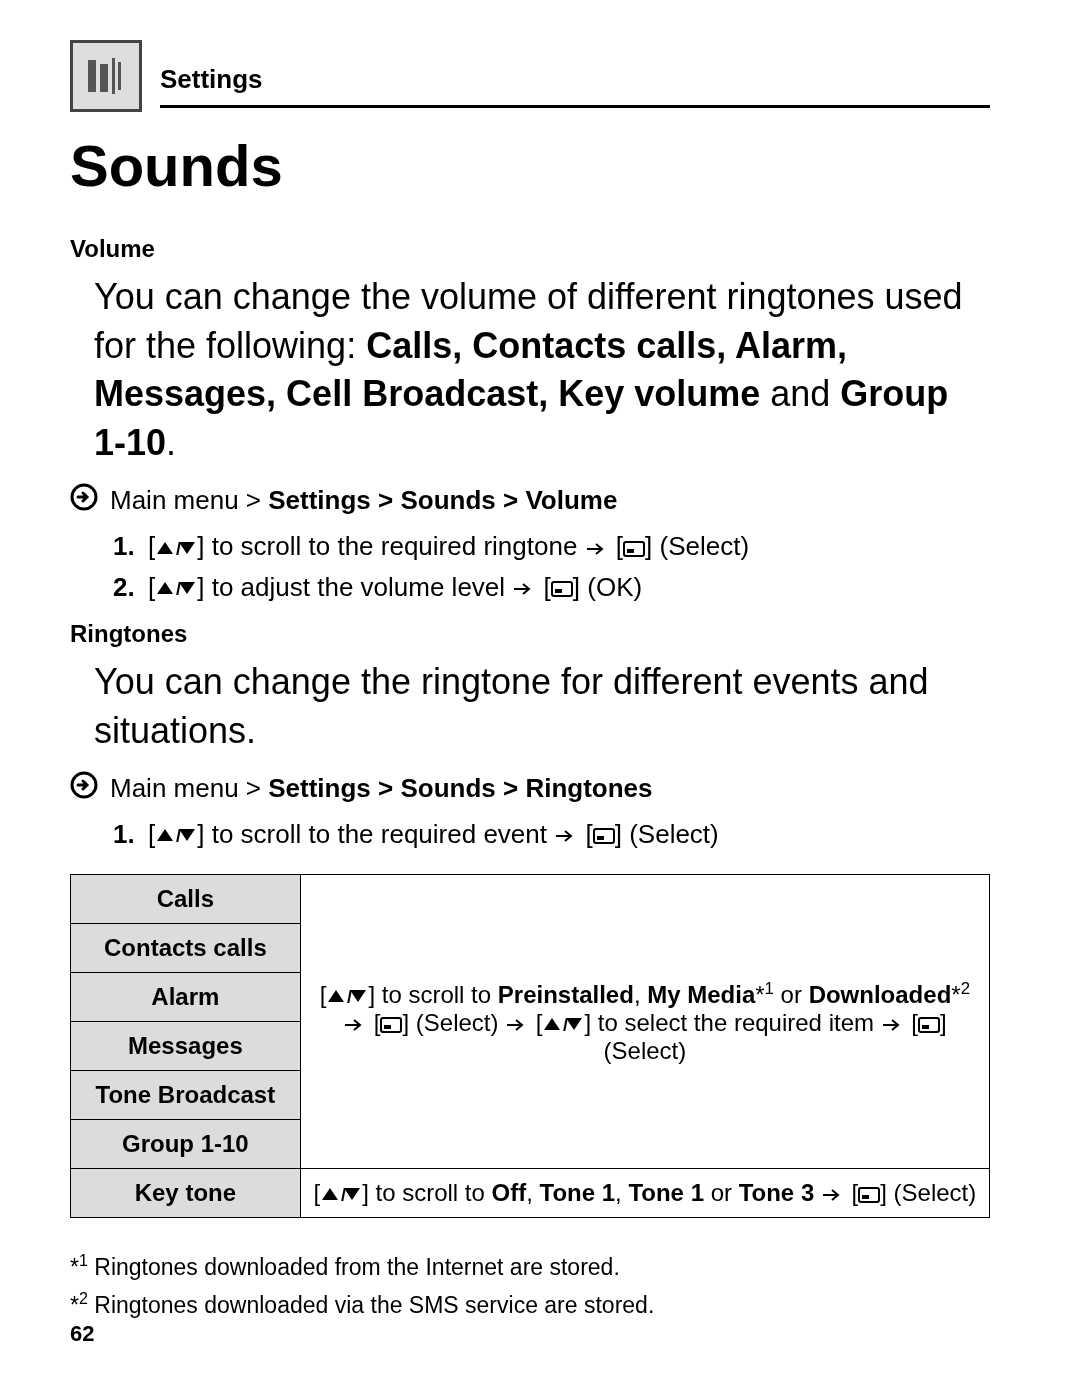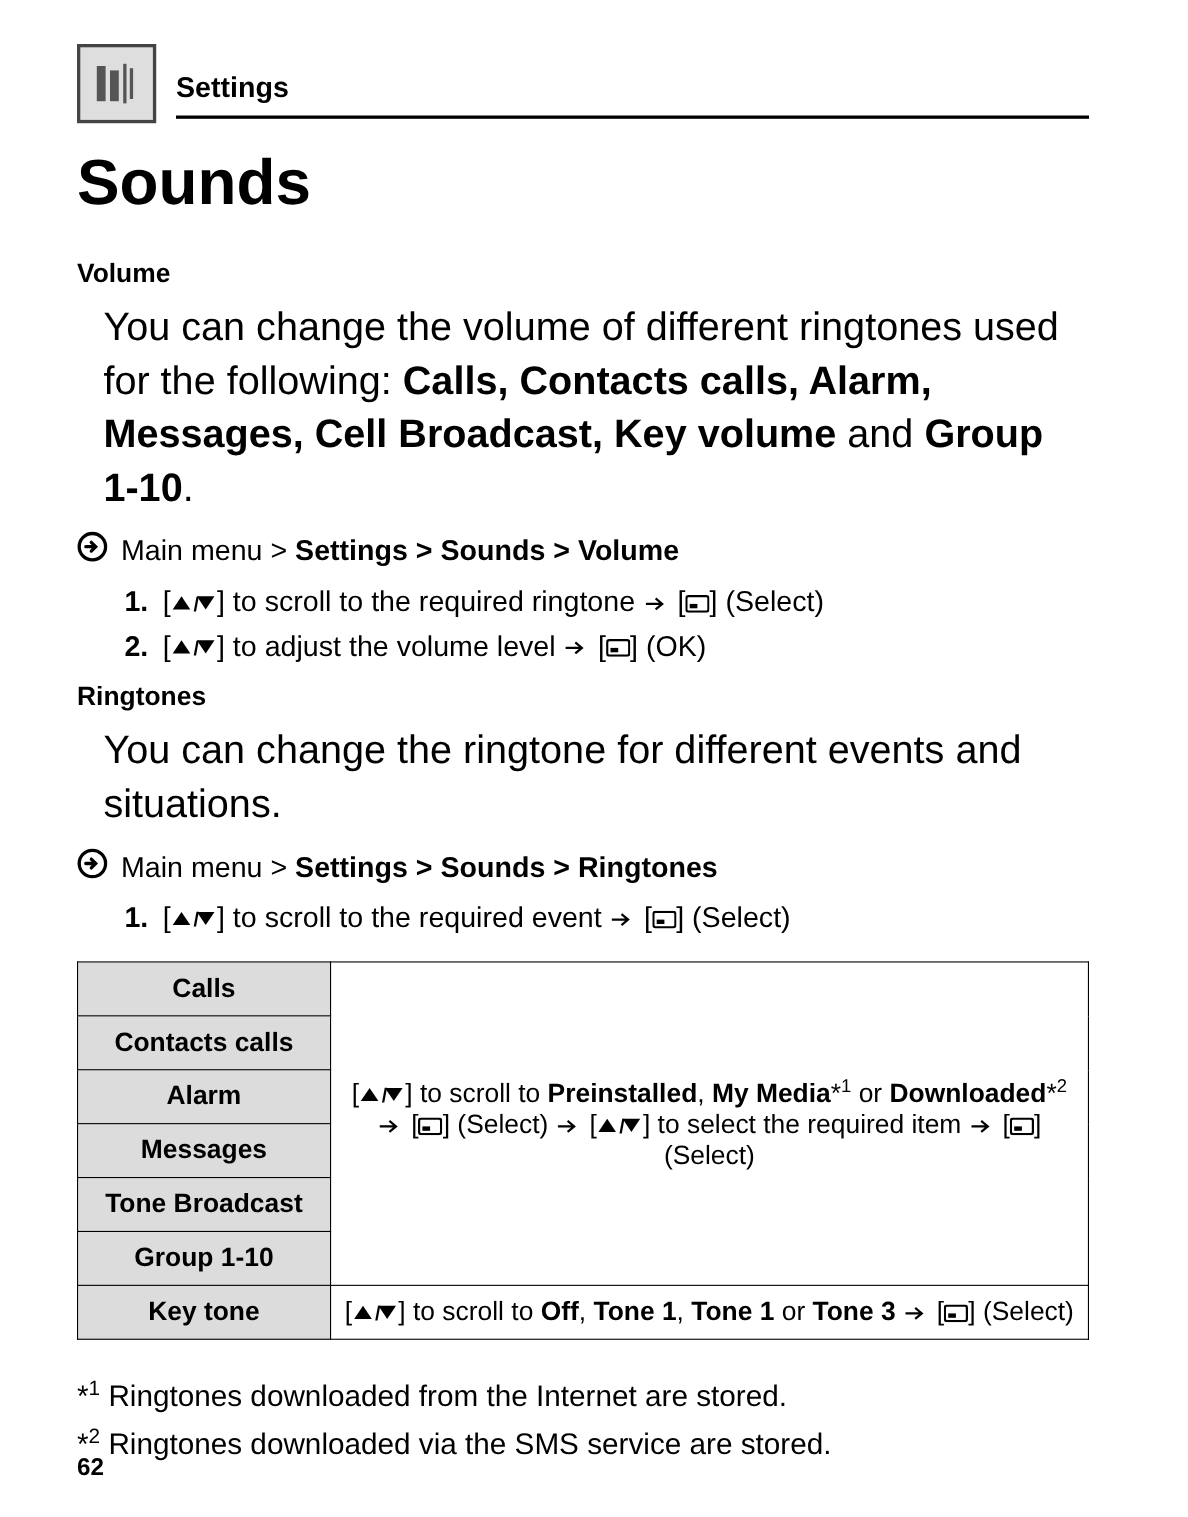--- a/index.html
+++ b/index.html
@@ -109,21 +109,21 @@
     vertical-align: middle;
     text-align: center;
   }
   table.ring-table th {
     background: #dcdcdc;
     font-weight: bold;
     width: 25%;
   }
   .footnotes {
     margin-top: 30px;
-    font-size: 27px;
+    font-size: 23px;
     line-height: 1.6;
   }
   sup { font-size: 0.7em; }
   .page-number {
     position: absolute;
     bottom: 32px;
     left: 70px;
     font-size: 22px;
     font-weight: bold;
   }

